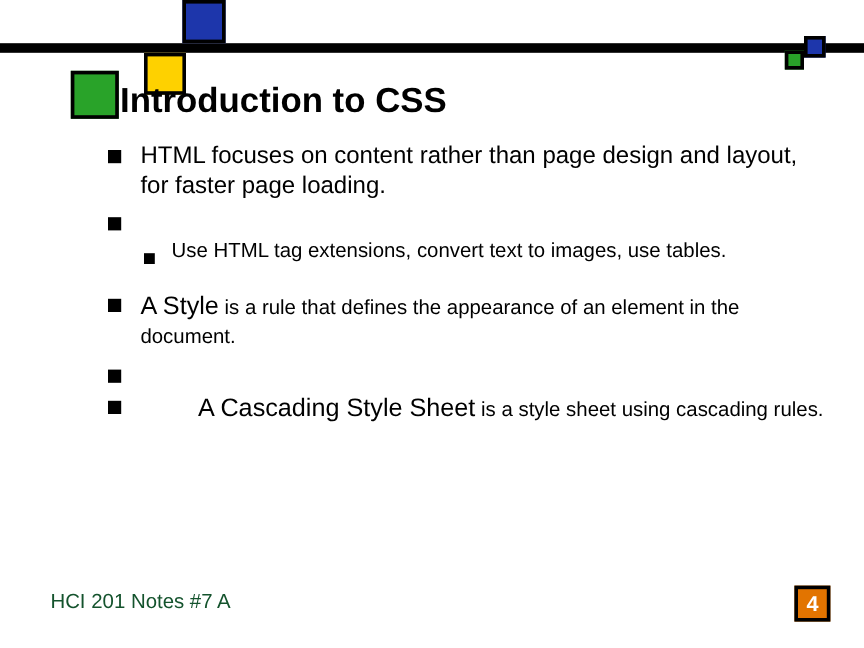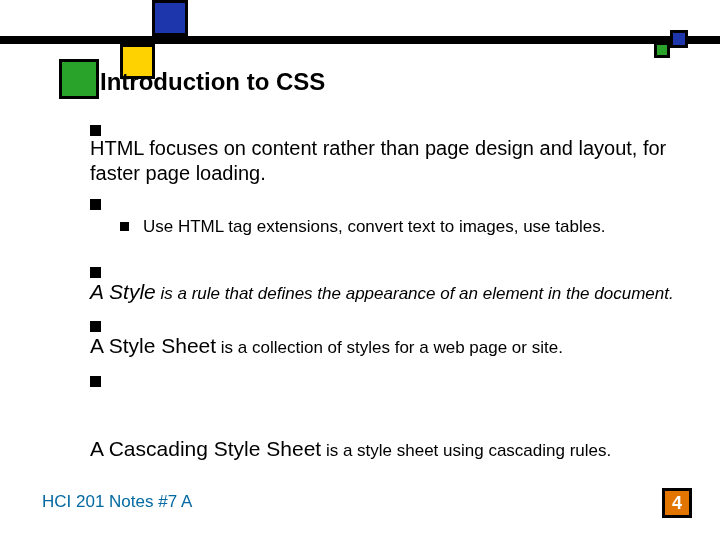--- a/index.html
+++ b/index.html
@@ -27,54 +27,54 @@
   .sq1 { top: 0; left: 152px; width: 36px; height: 36px; background: #1d36ab; }
   .sq2 { top: 44px; left: 120px; width: 35px; height: 35px; background: #fed100; }
   .sq3 { top: 59px; left: 59px; width: 40px; height: 40px; background: #29a329; }
   .sq4 { top: 30px; right: 32px; width: 18px; height: 18px; background: #1d36ab; }
   .sq5 { top: 42px; right: 50px; width: 16px; height: 16px; background: #29a329; }
 
   .title {
     position: absolute;
     top: 68px;
     left: 100px;
-    font-size: 24px;
+    font-size: 29px;
     font-weight: bold;
     color: #000;
   }
   .content {
     position: absolute;
     top: 118px;
     left: 90px;
     right: 30px;
   }
   .b1 {
     display: flex;
     margin-bottom: 6px;
     font-size: 20px;
     line-height: 1.25;
-    flex-direction: column;
   }
   .b1 .sq { flex: 0 0 11px; width: 11px; height: 11px; background: #000; margin-top: 7px; margin-right: 16px; }
   .b2 {
     display: flex;
     margin-left: 30px;
     margin-top: 4px;
     margin-bottom: 10px;
     font-size: 17px;
     line-height: 1.3;
+    align-items: flex-end;
   }
   .b2 .sq { flex: 0 0 9px; width: 9px; height: 9px; background: #000; margin-top: 6px; margin-right: 14px; }
   .st { font-size: 21px; }
   .footer {
     position: absolute;
     bottom: 28px;
     left: 42px;
     font-size: 17px;
-    color: #0369a1;
+    color: #14532d;
   }
   .pagebox {
     position: absolute;
     bottom: 22px;
     right: 28px;
     width: 30px;
     height: 30px;
     background: #e27400;
     border: 3px solid #000;
     color: #fff;
@@ -102,31 +102,28 @@
     <div class="sq"></div>
     <div>HTML focuses on content rather than page design and layout, for faster page loading.</div>
   </div>
   <div class="b1">
     <div class="sq"></div>
   </div>
   <div class="b2">
     <div class="sq"></div>
     <div>Use HTML tag extensions, convert text to images, use tables.</div>
   </div>
-  <div class="b1" style="margin-top:22px;font-style:italic;">
+  <div class="b1" style="margin-top:22px;">
     <div class="sq"></div>
     <div style="font-size:17px; line-height:1.35;">
       <span class="st">A Style</span><span> is a rule that defines the appearance of an element in the document.</span>
     </div>
   </div>
   <div class="b1" style="margin-top:8px;">
     <div class="sq"></div>
-    <div style="font-size:17px; line-height:1.35;">
-      <span class="st">A Style Sheet</span><span> is a collection of styles for a web page or site.</span>
-    </div>
   </div>
   <div class="b1" style="margin-top:8px;gap:48px;">
     <div class="sq"></div>
     <div style="font-size:17px; line-height:1.35;">
       <span class="st">A Cascading Style Sheet</span><span> is a style sheet using cascading rules.</span>
     </div>
   </div>
 </div>
 
 <div class="footer">HCI 201 Notes #7 A</div>

